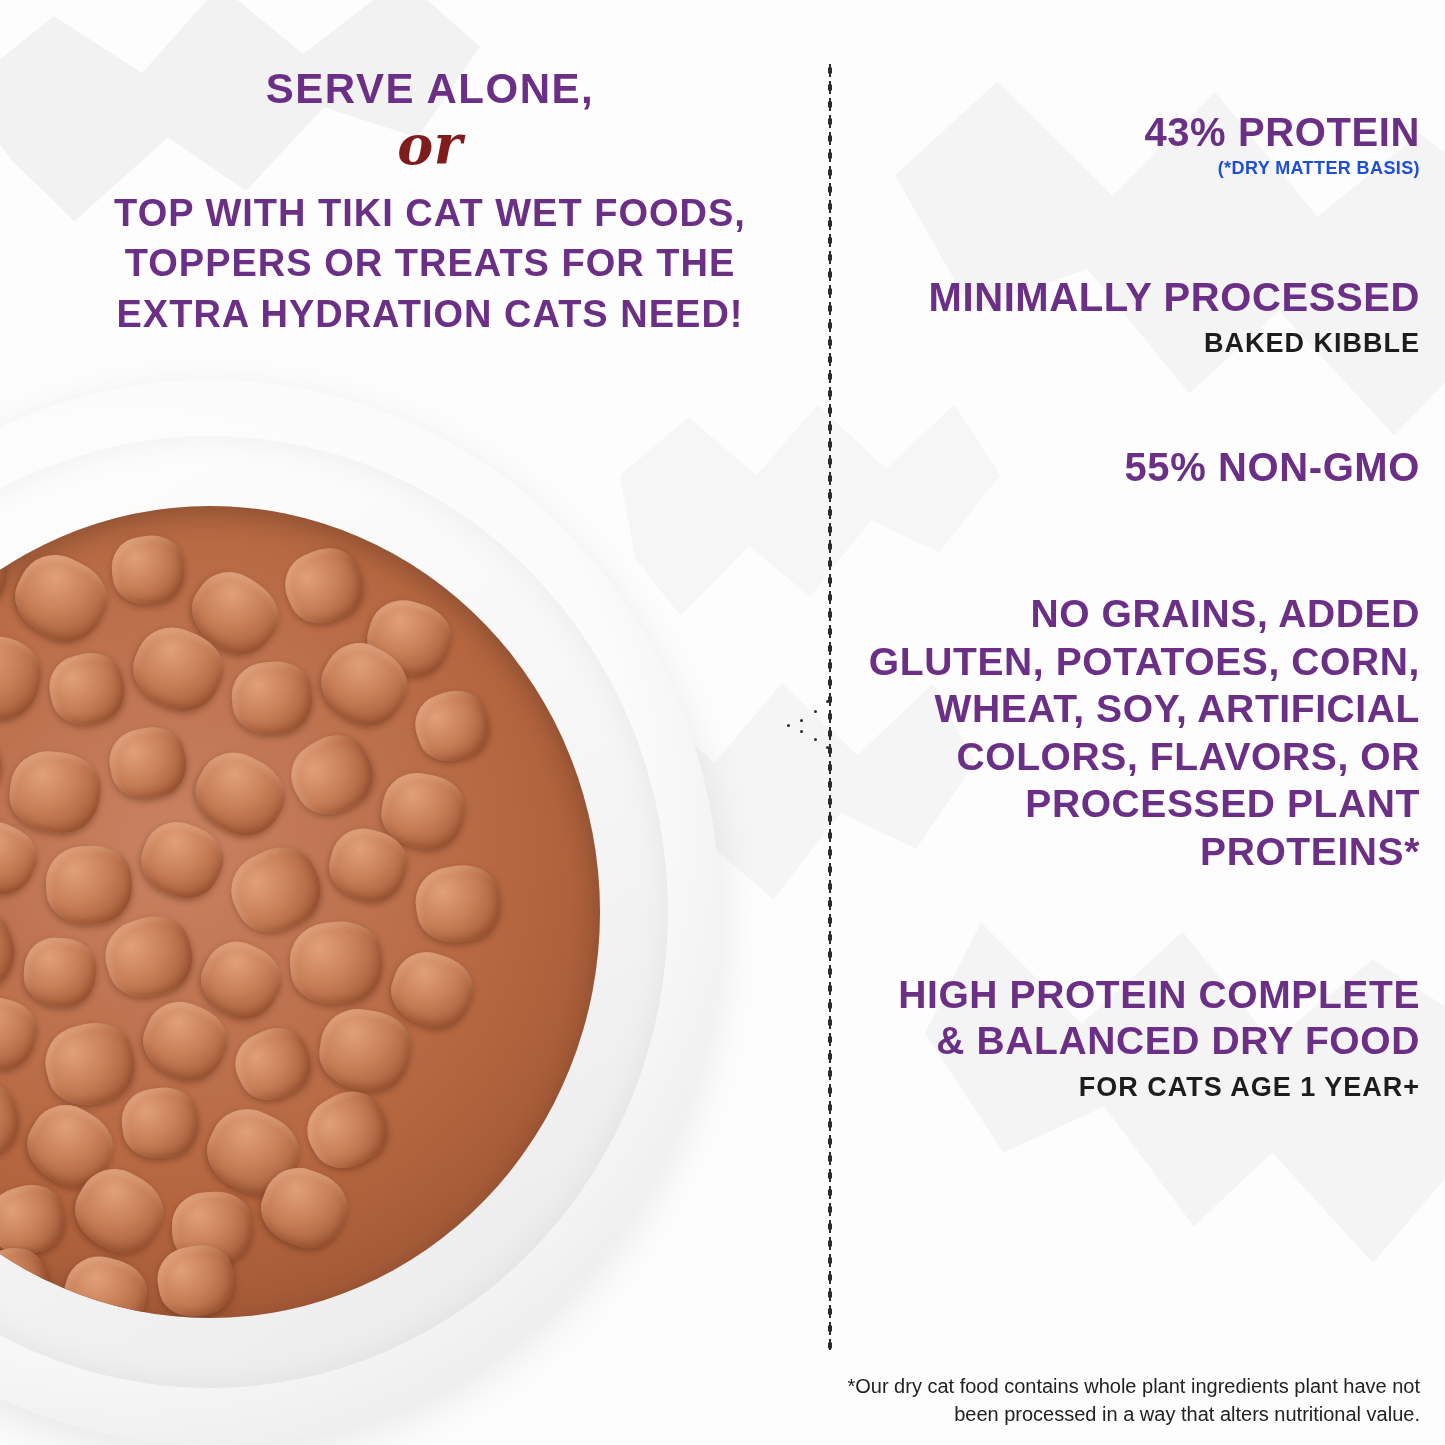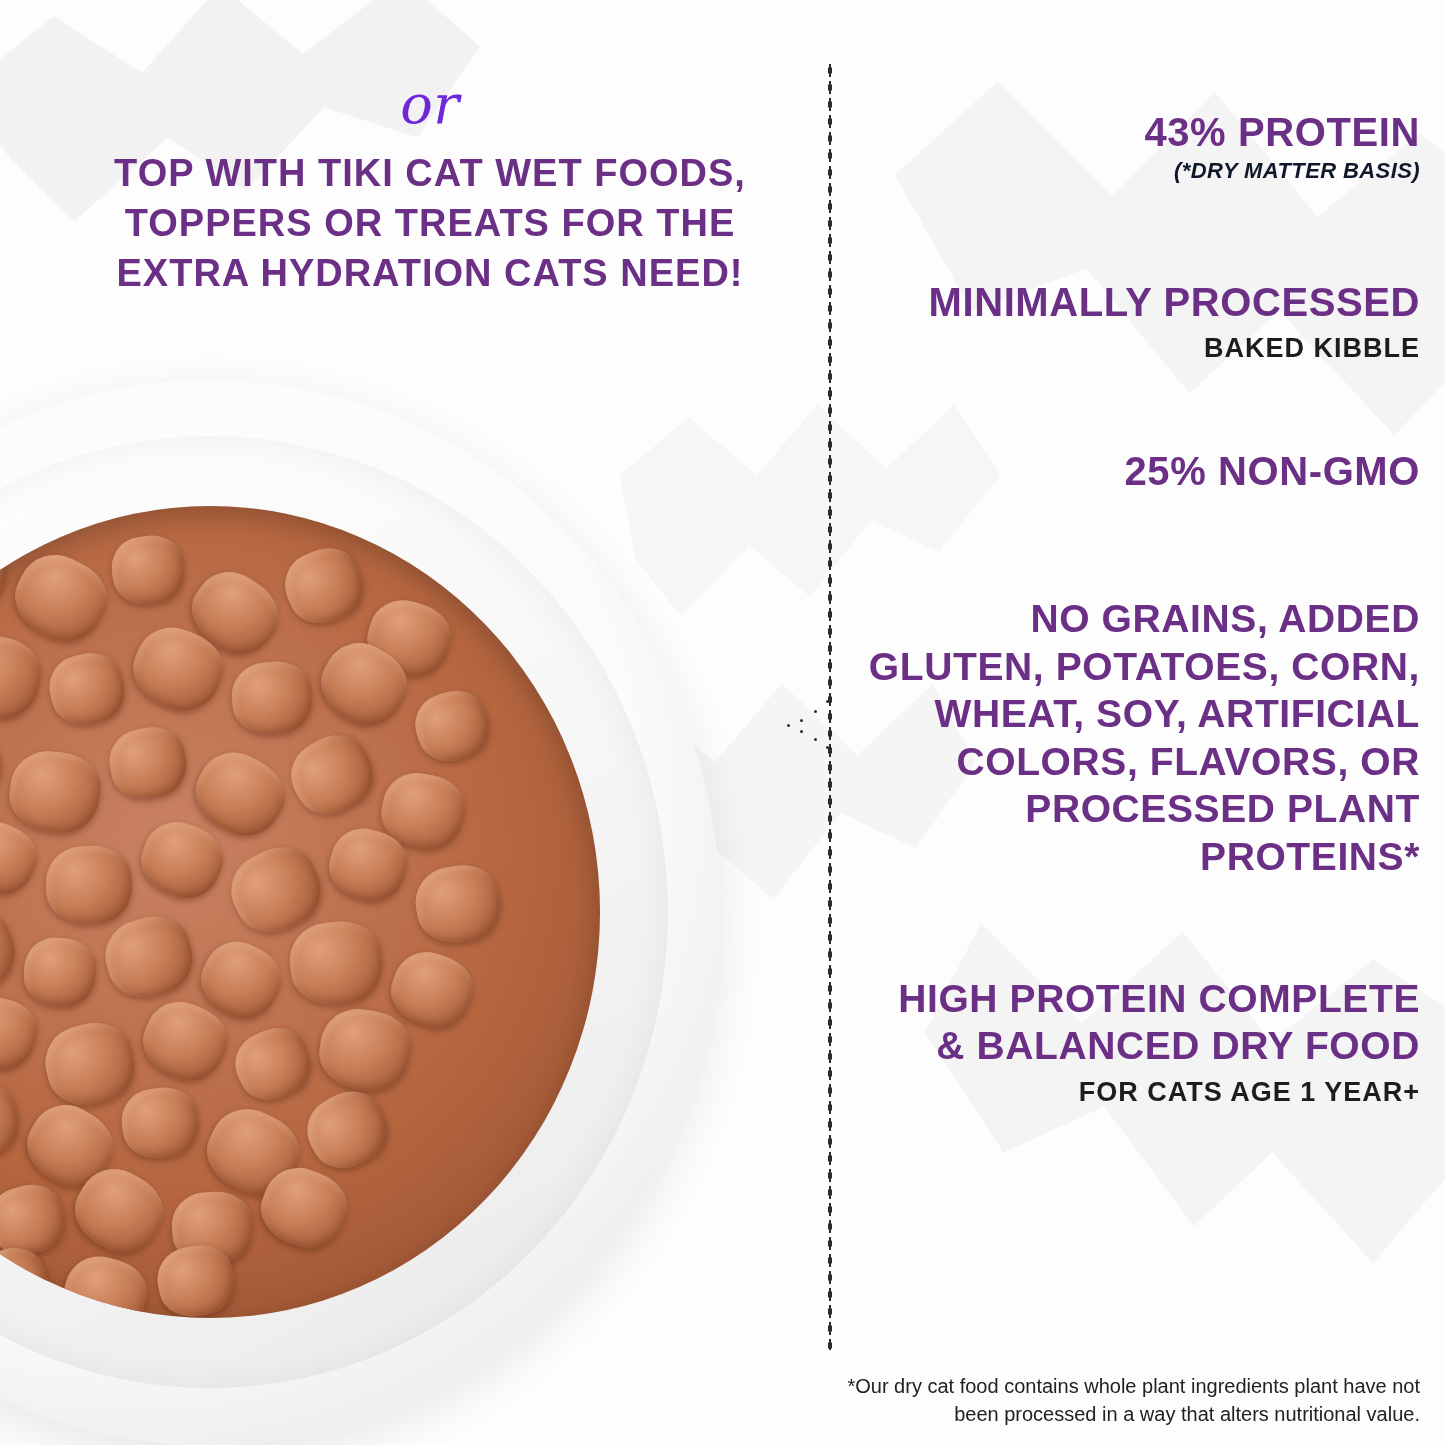--- a/index.html
+++ b/index.html
@@ -140,24 +140,25 @@
     letter-spacing: 1.5px;
     font-weight: 700;
     color: #6b2f86;
     line-height: 1.1;
     margin: 0 0 4px 0;
   }
   .or-word {
     font-family: "DejaVu Serif", serif;
     font-style: italic;
     font-size: 54px;
-    color: #6d28d9;
+    color: #7f1d1d;
     line-height: 1;
-    margin: 12px 0 16px 0;
+    margin: 6px 0 16px 0;
     letter-spacing: 0.5px;
+    font-weight: bold;
   }
   .top-with {
     font-size: 38px;
     font-weight: 700;
     letter-spacing: 1px;
     color: #6b2f86;
     line-height: 1.32;
     margin: 0;
   }
 
@@ -222,27 +223,26 @@
   }
   .feature .f-head {
     font-size: 40px;
     font-weight: 700;
     letter-spacing: 0.6px;
     color: #6b2f86;
     line-height: 1.14;
     margin: 0;
   }
   .feature .f-sub-small {
-    font-size: 22px;
+    font-size: 18px;
     font-weight: 700;
     letter-spacing: 0.4px;
-    color: #0f172a;
+    color: #1d4ed8;
     line-height: 1.2;
     margin: 2px 0 0 0;
-    font-style: italic;
   }
   .feature .f-sub {
     font-size: 27px;
     font-weight: 700;
     letter-spacing: 1px;
     color: #1d1d1d;
     line-height: 1.25;
     margin: 6px 0 0 0;
   }
   .feature.protein { margin-bottom: 96px; }
@@ -274,20 +274,21 @@
 
   <div class="fronds">
     <div class="frond f1"></div>
     <div class="frond f2"></div>
     <div class="frond f3"></div>
     <div class="frond f4"></div>
     <div class="frond f5"></div>
   </div>
 
   <div class="left-copy">
+    <p class="serve-alone">SERVE ALONE,</p>
     <p class="or-word">or</p>
     <p class="top-with">TOP WITH TIKI CAT WET FOODS, TOPPERS OR TREATS FOR THE EXTRA HYDRATION CATS NEED!</p>
   </div>
 
   <div class="dots-or-left"></div>
   <div class="dots-or-right"></div>
 
   <div class="dots-h-top"></div>
   <div class="dots-v"></div>
   <div class="dots-h-bottom"></div>
@@ -369,21 +370,21 @@
       <p class="f-head">43% PROTEIN</p>
       <p class="f-sub-small">(*DRY MATTER BASIS)</p>
     </div>
 
     <div class="feature minimal">
       <p class="f-head">MINIMALLY PROCESSED</p>
       <p class="f-sub">BAKED KIBBLE</p>
     </div>
 
     <div class="feature nongmo">
-      <p class="f-head">25% NON-GMO</p>
+      <p class="f-head">55% NON-GMO</p>
     </div>
 
     <div class="feature nograins">
       <p class="f-head">NO GRAINS, ADDED GLUTEN, POTATOES, CORN, WHEAT, SOY, ARTIFICIAL COLORS, FLAVORS, OR PROCESSED PLANT PROTEINS*</p>
     </div>
 
     <div class="feature highprotein">
       <p class="f-head">HIGH PROTEIN COMPLETE &amp; BALANCED DRY FOOD</p>
       <p class="f-sub">FOR CATS AGE 1 YEAR+</p>
     </div>

